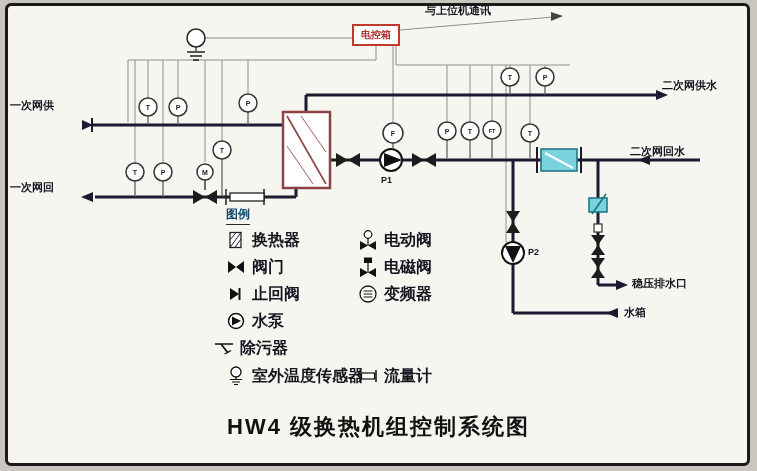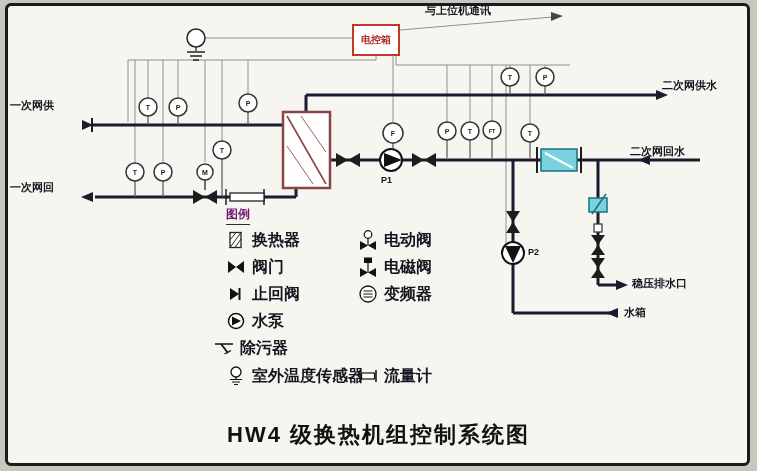--- a/index.html
+++ b/index.html
@@ -1,26 +1,26 @@
 <!DOCTYPE html>
 <html><head>
 <meta charset="utf-8">
 <style>
   html,body{margin:0;padding:0;}
   .frame{position:relative;width:757px;height:471px;background:#c9c6c0;font-family:"Liberation Sans",sans-serif;overflow:hidden;}
   .paper{position:absolute;left:5px;top:3px;width:745px;height:463px;box-sizing:border-box;border:3px solid #1a1a1a;border-radius:6px;background:#f7f5f0;}
   svg.diagram{position:absolute;left:0;top:0;}
   .lbl{position:absolute;font-size:11px;font-weight:700;color:#15151f;white-space:nowrap;line-height:12px;}
   .small{font-size:9px;}
-  .control-box{position:absolute;left:352px;top:24px;width:48px;height:32px;box-sizing:border-box;border:2px solid #c0392b;background:#fff;color:#b03030;font-size:10px;font-weight:700;display:flex;align-items:center;justify-content:center;white-space:nowrap;}
-  .leg-title{position:absolute;left:226px;top:206px;font-size:12px;font-weight:700;color:#701a75;border-bottom:1.5px solid #2a2a2a;padding-bottom:1px;}
+  .control-box{position:absolute;left:352px;top:24px;width:48px;height:22px;box-sizing:border-box;border:2px solid #c0392b;background:#fff;color:#b03030;font-size:10px;font-weight:700;display:flex;align-items:center;justify-content:center;white-space:nowrap;}
+  .leg-title{position:absolute;left:226px;top:206px;font-size:12px;font-weight:700;color:#0c4a6e;border-bottom:1.5px solid #2a2a2a;padding-bottom:1px;}
   .leg-row{position:absolute;display:flex;align-items:center;gap:6px;height:20px;}
   .leg-row .lab{font-size:16px;font-weight:600;color:#15151f;white-space:nowrap;}
   .leg-ic{width:20px;height:20px;flex:0 0 20px;}
-  .title{position:absolute;left:0;width:100%;top:412px;text-align:center;font-size:22px;font-weight:700;letter-spacing:2px;color:#111;margin-top:8px;}
+  .title{position:absolute;left:0;width:100%;top:412px;text-align:center;font-size:22px;font-weight:700;letter-spacing:2px;color:#111;}
 </style>
 </head>
 <body>
 
 <div class="frame">
   <div class="paper"></div>
 
   <svg class="diagram" width="757" height="471" viewBox="0 0 757 471">
 
     <g stroke="#8f8f8f" stroke-width="1" fill="none">

